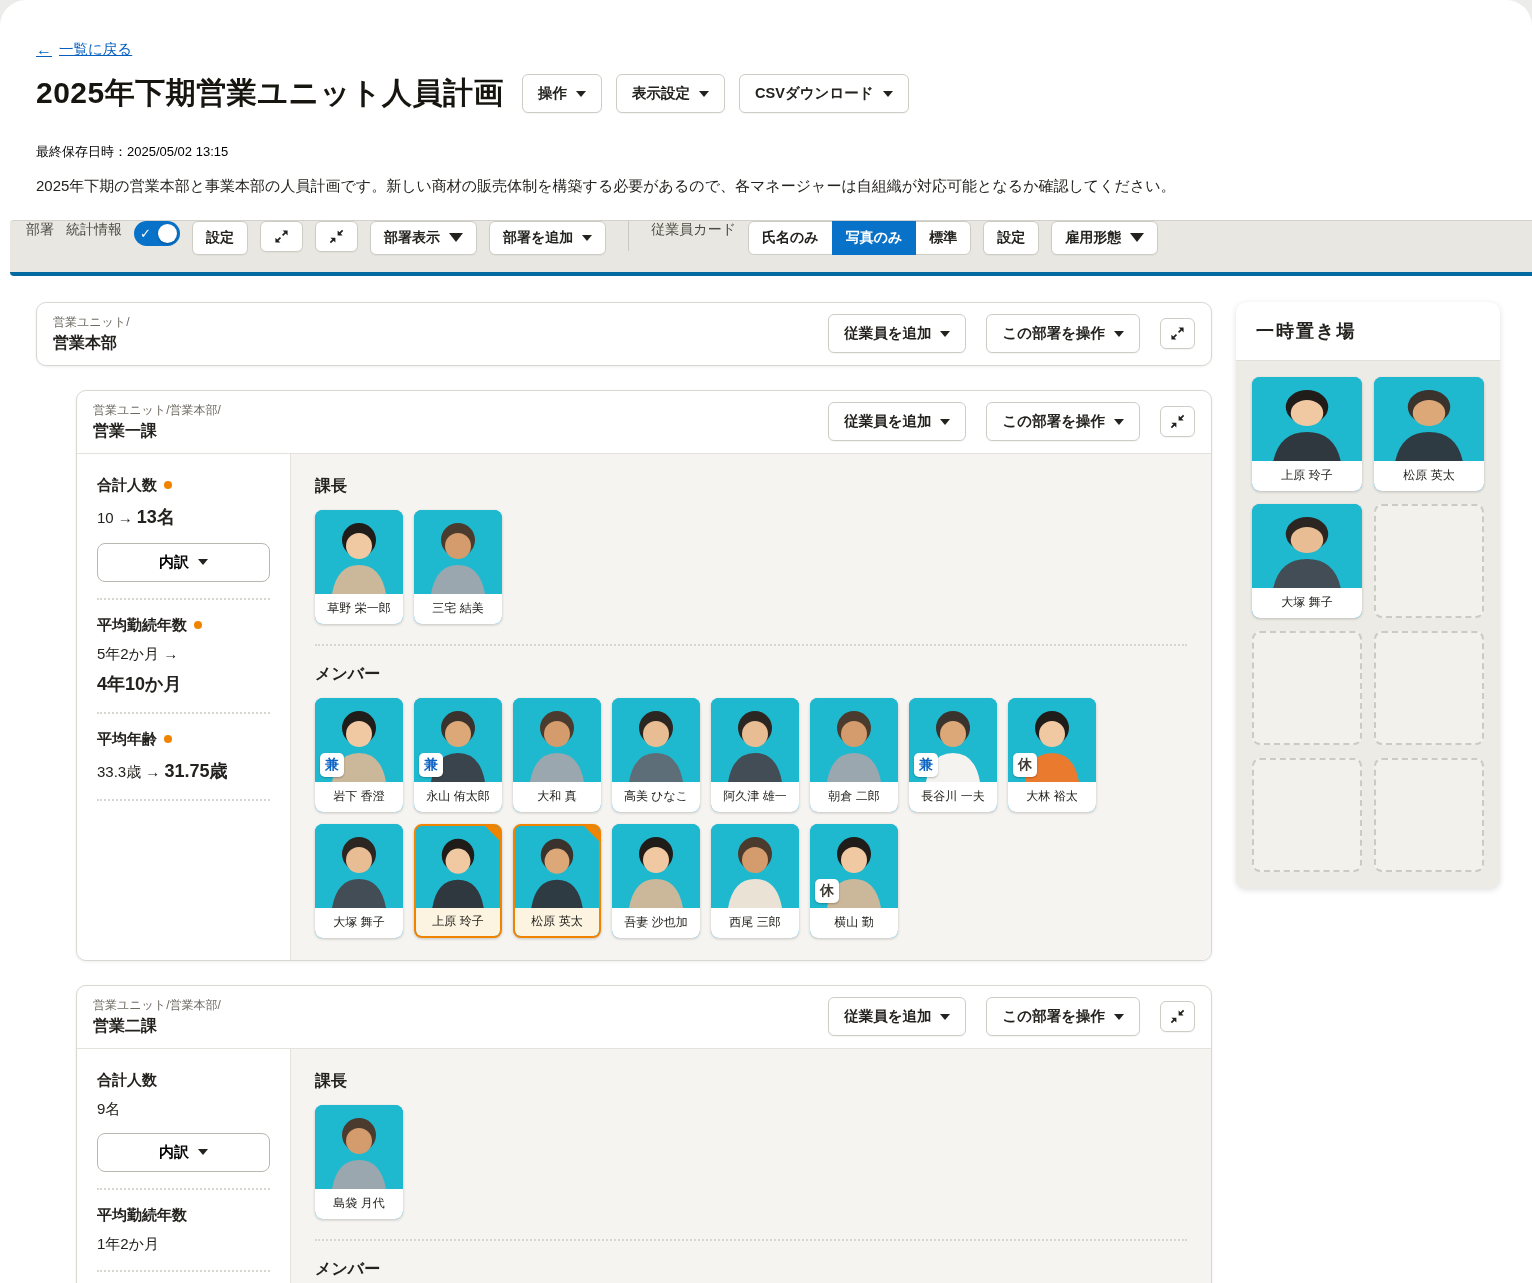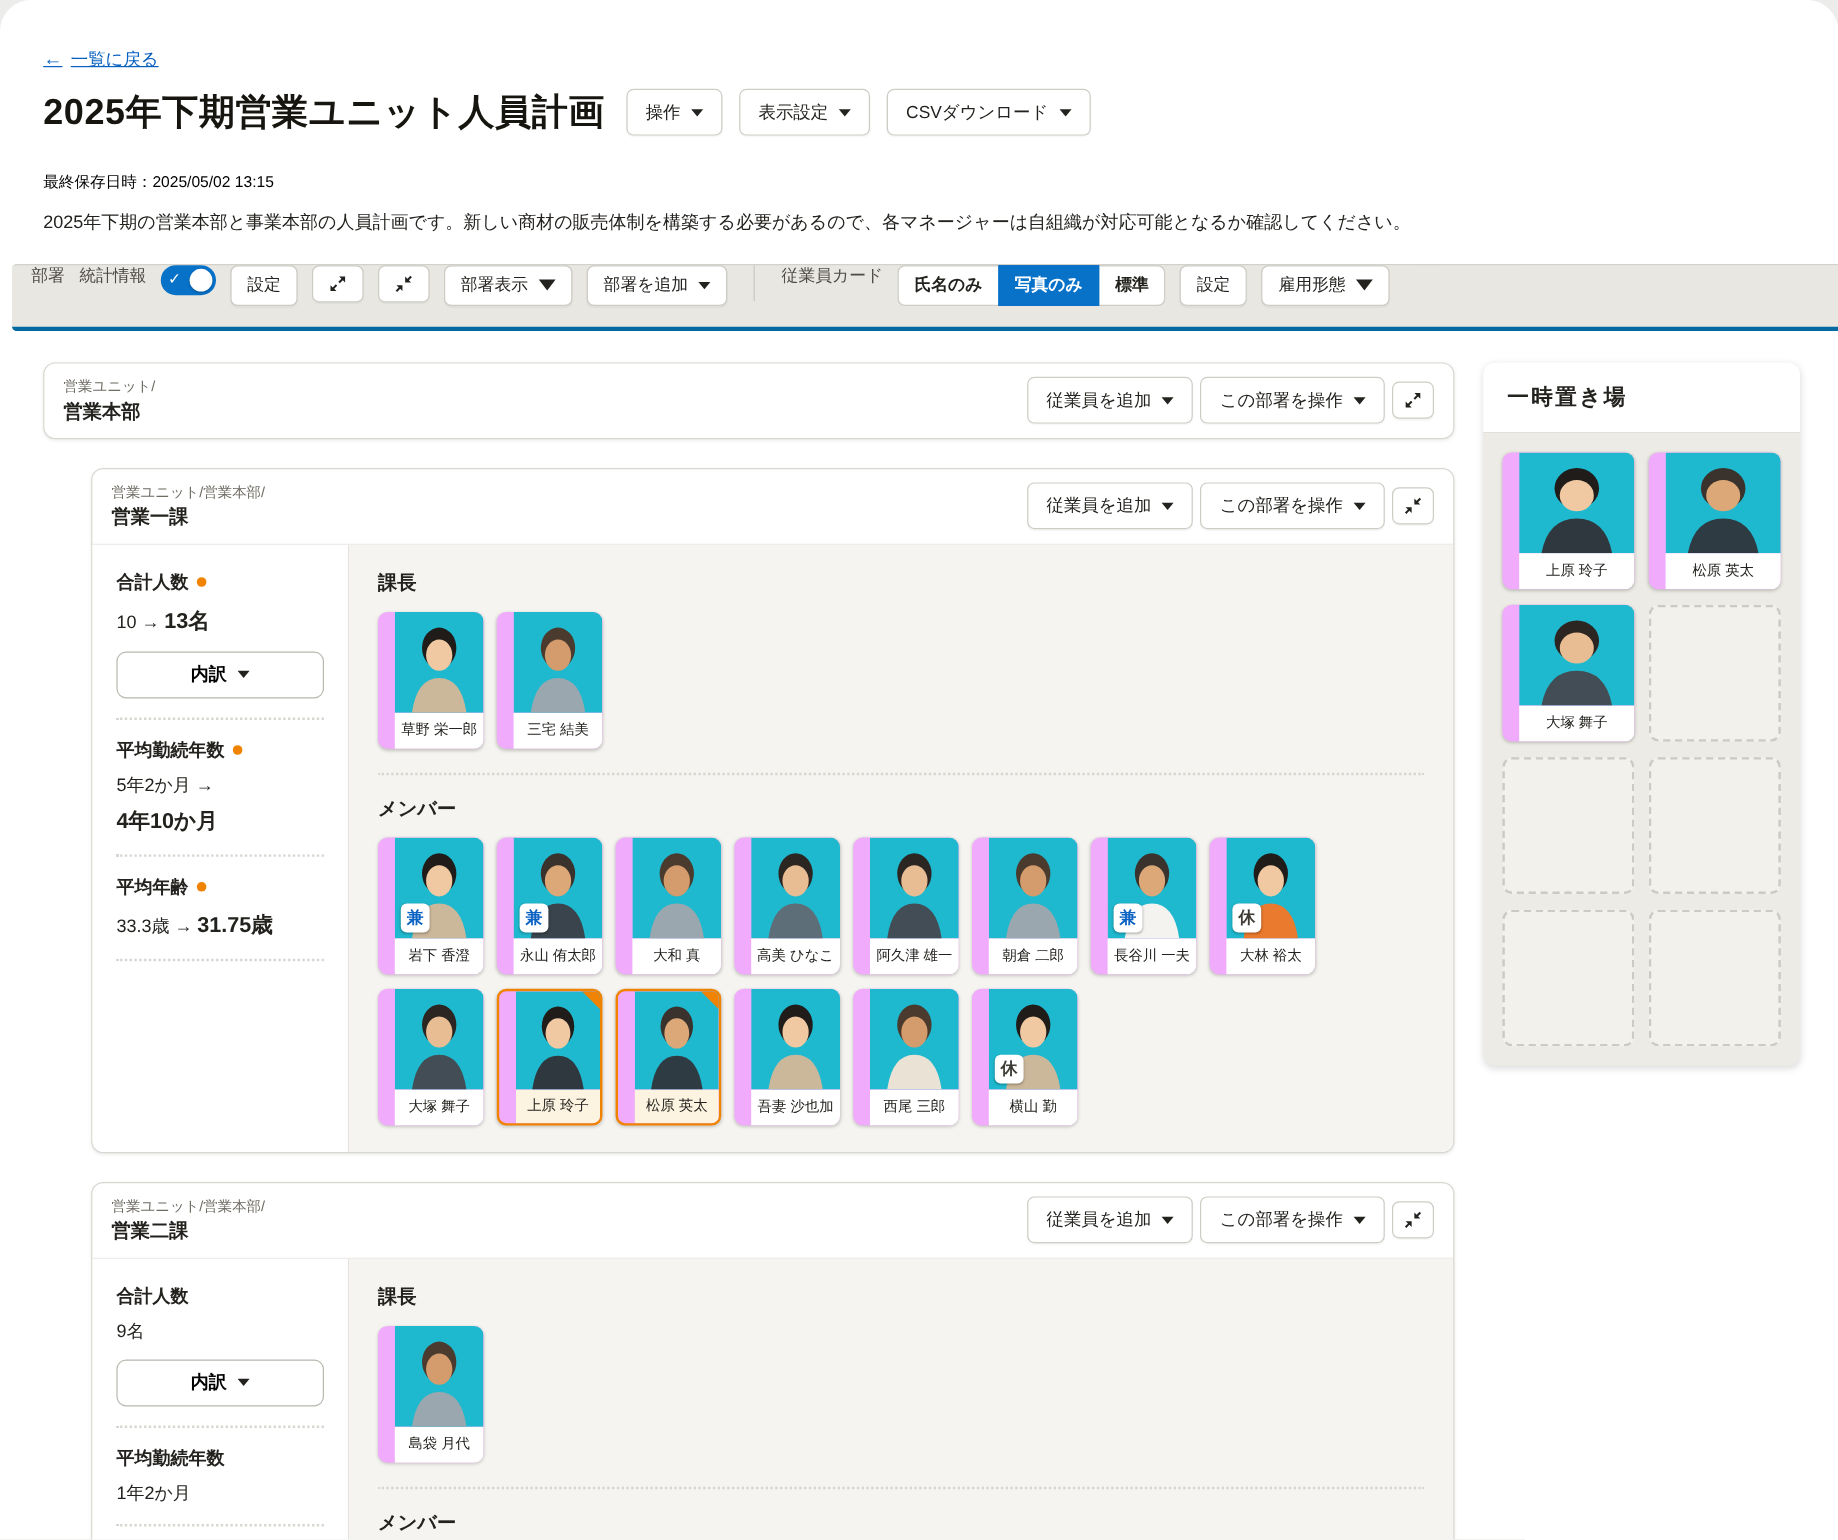--- a/index.html
+++ b/index.html
@@ -6,21 +6,21 @@
   html,body { background:#ECECEA; }
   body { font-family:"Liberation Sans","DejaVu Sans",sans-serif; color:#23221E; }
   .page { width:1532px; height:1283px; margin:0 auto; background:#fff; border-radius:26px 26px 0 0; overflow:hidden; position:relative; }
 
   
   .page-header { padding:40px 36px 22px 36px; }
   .back-link { display:inline-flex; align-items:center; gap:7px; color:#0760BF; font-size:14.5px; font-weight:500; text-decoration:underline; cursor:pointer; }
   .back-link .arr { text-decoration:none; font-size:16px; }
   .title-row { display:flex; align-items:center; gap:14px; margin-top:14px; }
   h1.page-title { font-size:30px; font-weight:700; color:#17150F; letter-spacing:.5px; margin-right:4px; }
-  .btn { display:inline-flex; align-items:center; gap:9px; background:#fff; border:1px solid #CDCCC5; border-radius:6px; padding:9px 15px; font-size:14.5px; font-weight:400; color:#23221E; cursor:pointer; box-shadow:0 1px 1px rgba(0,0,0,.04); font-family:inherit; }
+  .btn { display:inline-flex; align-items:center; gap:9px; background:#fff; border:1px solid #CDCCC5; border-radius:6px; padding:9px 15px; font-size:14.5px; font-weight:700; color:#23221E; cursor:pointer; box-shadow:0 1px 1px rgba(0,0,0,.04); font-family:inherit; }
   .caret { width:0; height:0; border-left:5px solid transparent; border-right:5px solid transparent; border-top:6px solid #23221E; display:inline-block; }
   .filter-ic { width:0; height:0; border-left:7px solid transparent; border-right:7px solid transparent; border-top:9px solid #23221E; display:inline-block; }
   .last-saved { margin-top:29px; font-size:13px; color:#000000; }
   .page-desc { margin-top:14px; font-size:15px; color:#23221E; line-height:1.5; }
 
   
   .toolbar { height:56px; margin-left:10px; background:#E8E7E1; border-top:1px solid #D2D1CB; border-bottom:4px solid #0369a1; border-radius:4px 0 0 4px; display:flex; align-items:flex-start; padding:0 16px; gap:12px; }
   .tb-label { font-size:14px; color:#4E4B44; }
   .toolbar .btn { padding:7px 13px; font-size:14px; }
   .icon-btn { padding:7px 9px; }
@@ -37,42 +37,42 @@
 
   
   .main { display:flex; align-items:flex-start; padding:26px 32px 0 36px; gap:24px; }
   .content-col { flex:1; min-width:0; }
 
   .dept-card { background:#fff; border:1px solid #D8D7D1; border-radius:10px; box-shadow:0 1px 3px rgba(0,0,0,.07); margin-bottom:24px; }
   .dept-card.child { margin-left:40px; }
   .dept-header { display:flex; justify-content:space-between; align-items:center; padding:9px 16px; min-height:62px; }
   .dept-breadcrumb { font-size:12px; color:#6E6B63; }
   .dept-name { font-size:16px; font-weight:700; margin-top:2px; }
-  .dept-actions { display:flex; align-items:center; gap:6px; }
+  .dept-actions { display:flex; align-items:center; gap:20px; }
   .dept-body { border-top:1px solid #E3E2DC; display:flex; border-radius:0 0 10px 10px; overflow:hidden; }
 
   .stats-col { width:214px; flex:none; background:#fff; border-right:1px solid #E3E2DC; padding:22px 20px; }
   .stat-label-row { display:flex; align-items:center; gap:7px; }
   .stat-label { font-size:15px; font-weight:700; }
   .stat-dot { width:8px; height:8px; border-radius:50%; background:#F08300; display:inline-block; }
   .stat-value { margin-top:10px; font-size:15px; color:#23221E; }
   .stat-bold { font-size:18px; font-weight:700; margin-left:4px; }
   .stat-value.stack .stat-plain { display:block; }
   .stat-value.stack .stat-bold { display:block; margin-left:0; margin-top:8px; }
   .stat-breakdown-btn { margin-top:14px; width:100%; display:flex; justify-content:center; align-items:center; gap:9px; background:#fff; border:1px solid #B8B7B0; border-radius:8px; padding:9px 0; font-size:15px; font-weight:700; cursor:pointer; font-family:inherit; }
   .stat-divider { border-top:2px dotted #D7D6D0; margin:16px 0; }
   .stat-block:last-child .stat-divider { margin-bottom:0; }
 
   .groups-area { flex:1; background:#F5F4F0; padding:22px 24px; min-width:0; }
   .group-title { font-size:16px; font-weight:700; margin-bottom:13px; }
   .group-grid { display:flex; flex-wrap:wrap; gap:12px 11px; }
   .group-divider { border-top:2px dotted #D7D6D0; margin:20px 0 18px 0; }
 
   
-  .emp-card { width:88px; background:#f0abfc; border-radius:8px; overflow:hidden; box-shadow:0 1px 3px rgba(0,0,0,.2); position:relative; cursor:grab; flex:none;padding-left:14px; }
+  .emp-card { width:88px; background:#0ea5e9; border-radius:8px; overflow:hidden; box-shadow:0 1px 3px rgba(0,0,0,.2); position:relative; cursor:grab; flex:none; }
   .emp-photo { height:84px; position:relative; }
   .emp-photo svg { display:block; width:100%; height:100%; }
   .emp-name { height:30px; display:flex; align-items:center; justify-content:center; font-size:12px; color:#23221E; background:#fff; white-space:nowrap; overflow:hidden; padding:0 3px; }
   .emp-badge { position:absolute; left:5px; bottom:5px; width:24px; height:24px; background:#fff; border-radius:5px; display:flex; align-items:center; justify-content:center; font-size:14px; font-weight:700; box-shadow:0 1px 2px rgba(0,0,0,.25); }
   .emp-badge.badge-blue { color:#0B63C4; }
   .emp-badge.badge-gray { color:#3E3B35; }
   .emp-card.highlight { border:2px solid #F08300; }
   .emp-card.highlight .emp-name { background:#FCF3E0; height:28px; }
   .emp-card.highlight .emp-photo { height:82px; }
   .emp-card.highlight::after { content:""; position:absolute; top:0; right:0; border-top:15px solid #F08300; border-left:15px solid transparent; }

